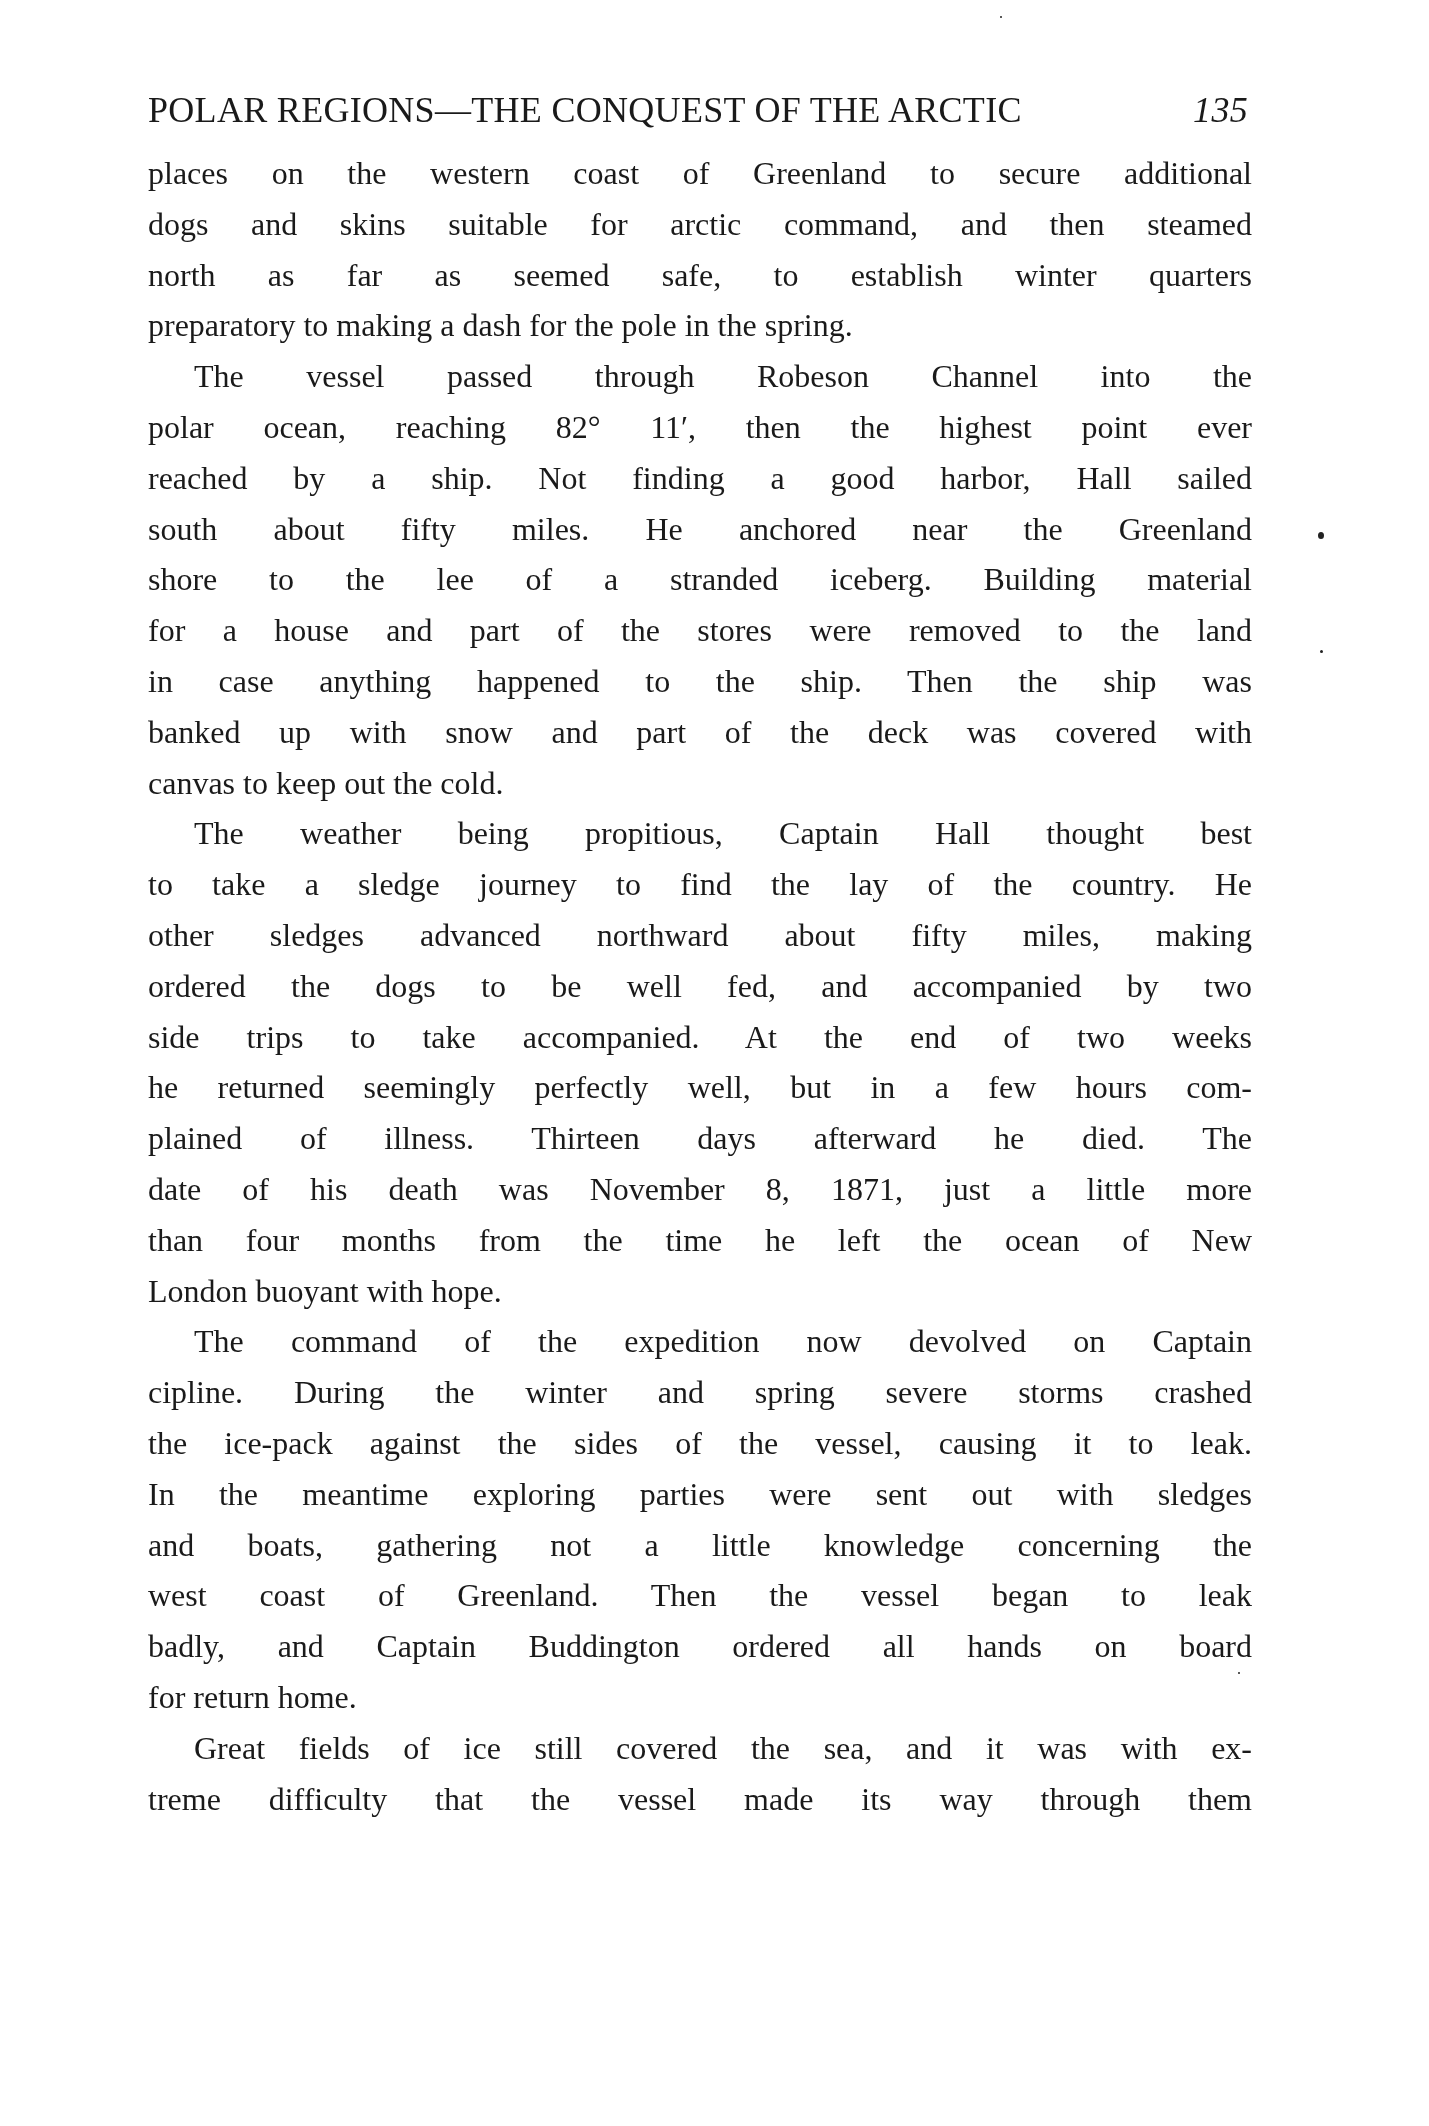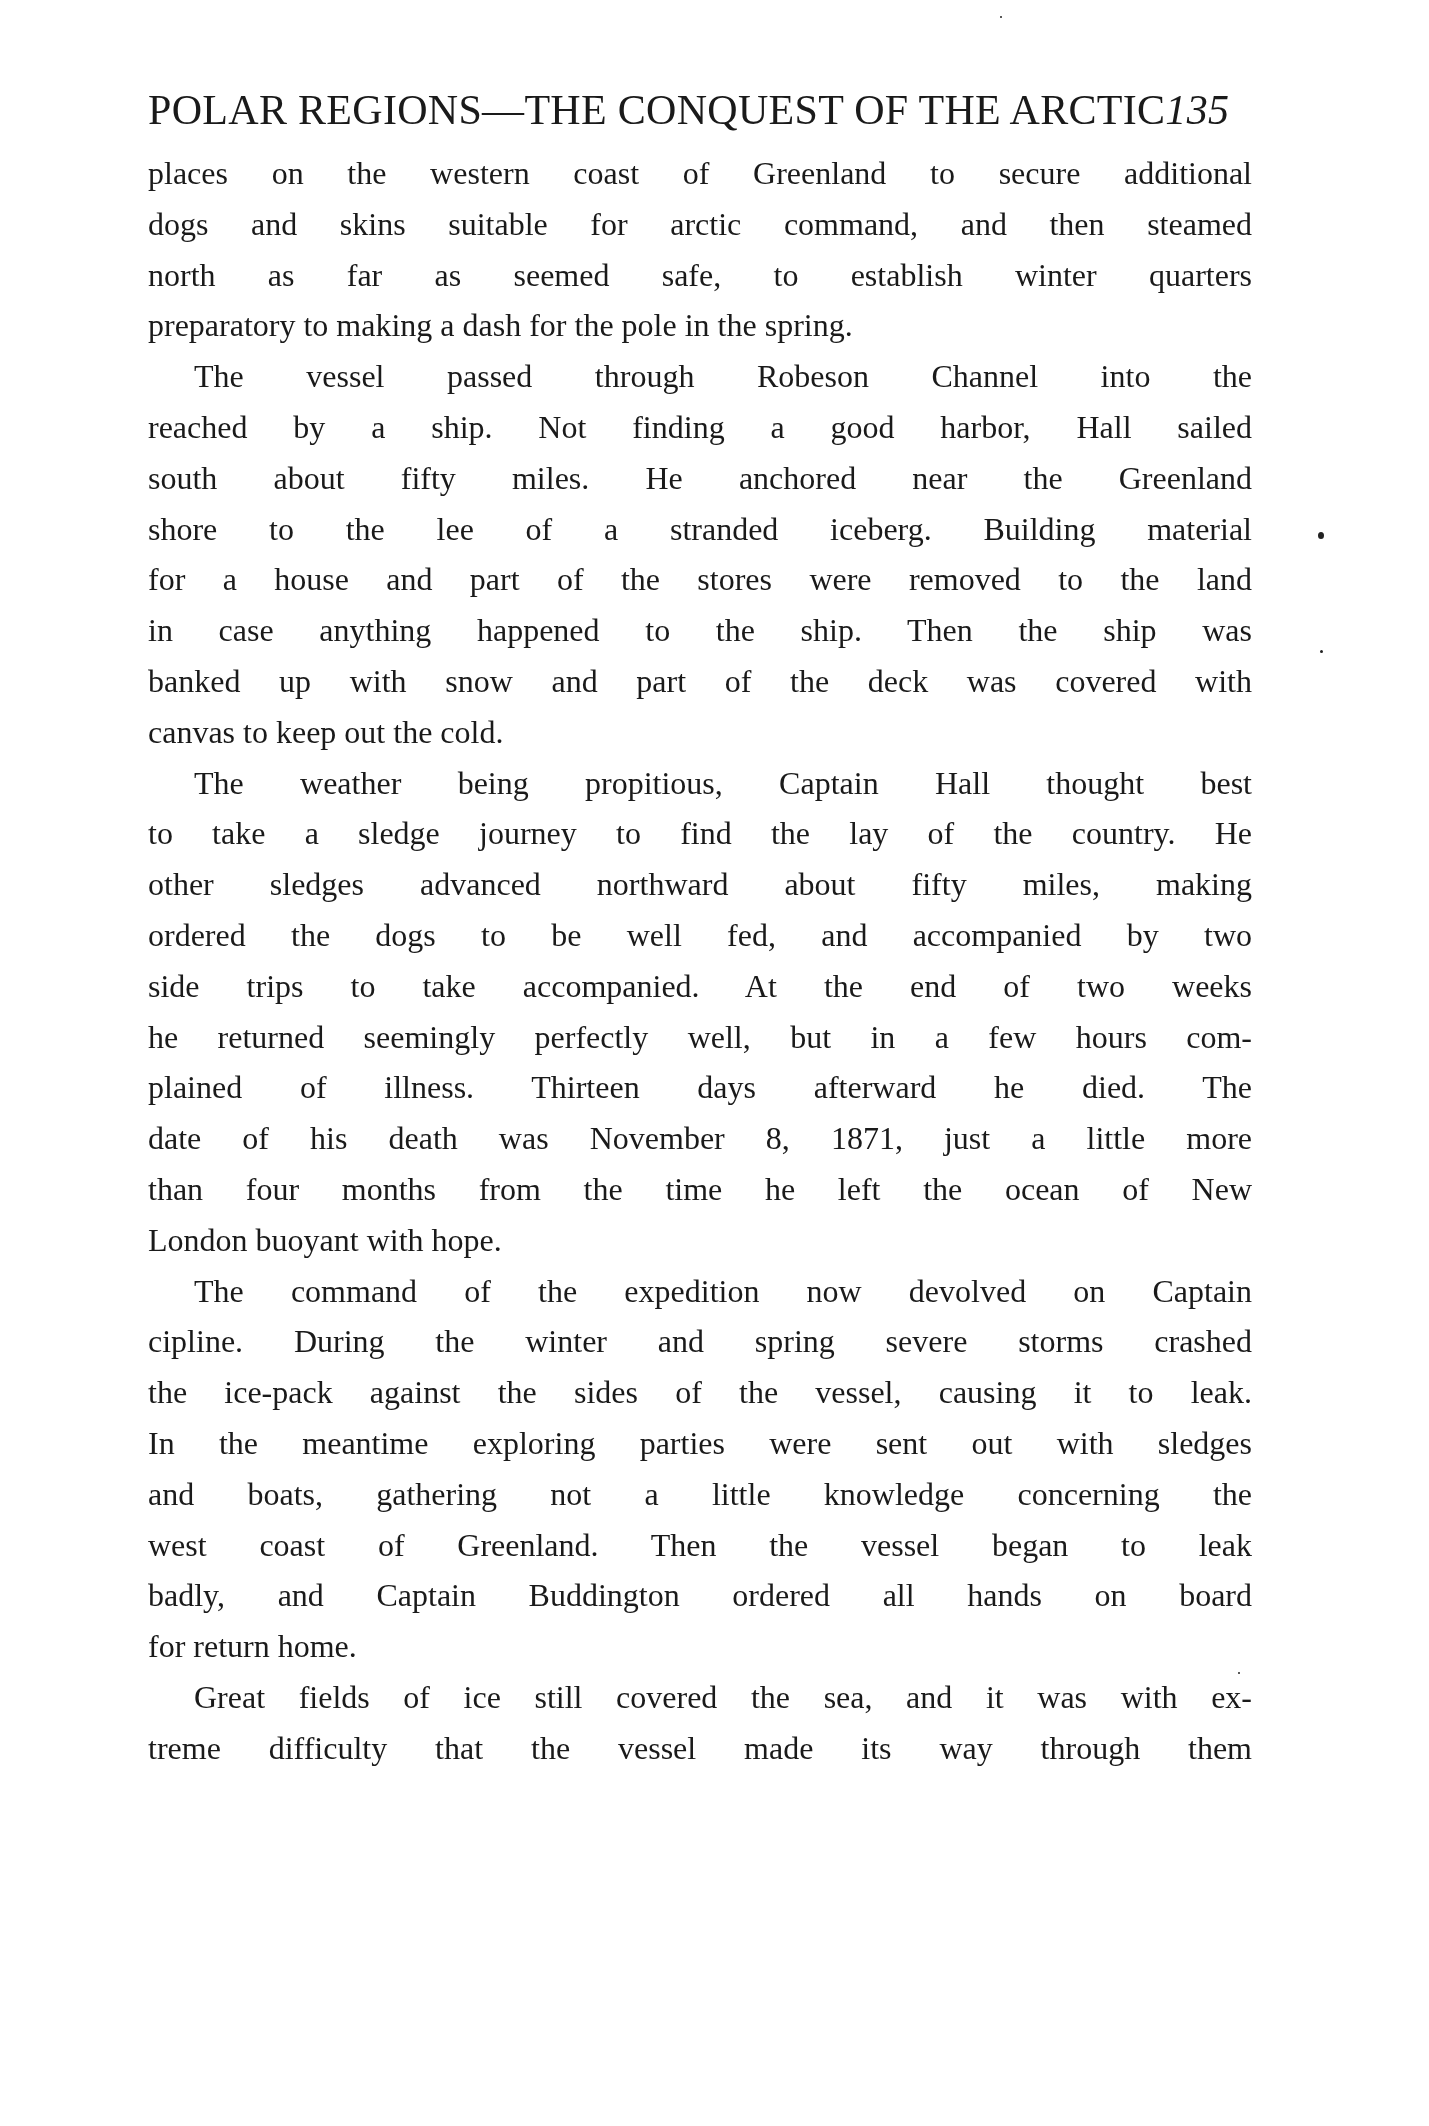--- a/index.html
+++ b/index.html
@@ -16,22 +16,23 @@
       color: #1a1a1a;
     }
     .page {
       position: absolute;
       left: 148px;
       top: 80px;
       width: 1104px;
     }
     .running-head {
       display: flex;
+      justify-content: space-between;
       align-items: baseline;
-      font-size: 42px;
+      font-size: 36px;
       letter-spacing: 0.3px;
       height: 60px;
       line-height: 60px;
       margin-bottom: 8px;
     }
     .running-head .title {
       text-transform: uppercase;
     }
     .running-head .page-number {
       padding-right: 4px;
@@ -70,20 +71,21 @@
   </div>
   <div class="body-text" id="body-text">
       <div class="paragraph">
         <span class="line">places on the western coast of Greenland to secure additional</span>
         <span class="line">dogs and skins suitable for arctic command, and then steamed</span>
         <span class="line">north as far as seemed safe, to establish winter quarters</span>
         <span class="line last">preparatory to making a dash for the pole in the spring.</span>
       </div>
       <div class="paragraph">
         <span class="line indent">The vessel passed through Robeson Channel into the</span>
+        <span class="line">polar ocean, reaching 82° 11′, then the highest point ever</span>
         <span class="line">reached by a ship. Not finding a good harbor, Hall sailed</span>
         <span class="line">south about fifty miles. He anchored near the Greenland</span>
         <span class="line">shore to the lee of a stranded iceberg. Building material</span>
         <span class="line">for a house and part of the stores were removed to the land</span>
         <span class="line">in case anything happened to the ship. Then the ship was</span>
         <span class="line">banked up with snow and part of the deck was covered with</span>
         <span class="line last">canvas to keep out the cold.</span>
       </div>
       <div class="paragraph">
         <span class="line indent">The weather being propitious, Captain Hall thought best</span>

